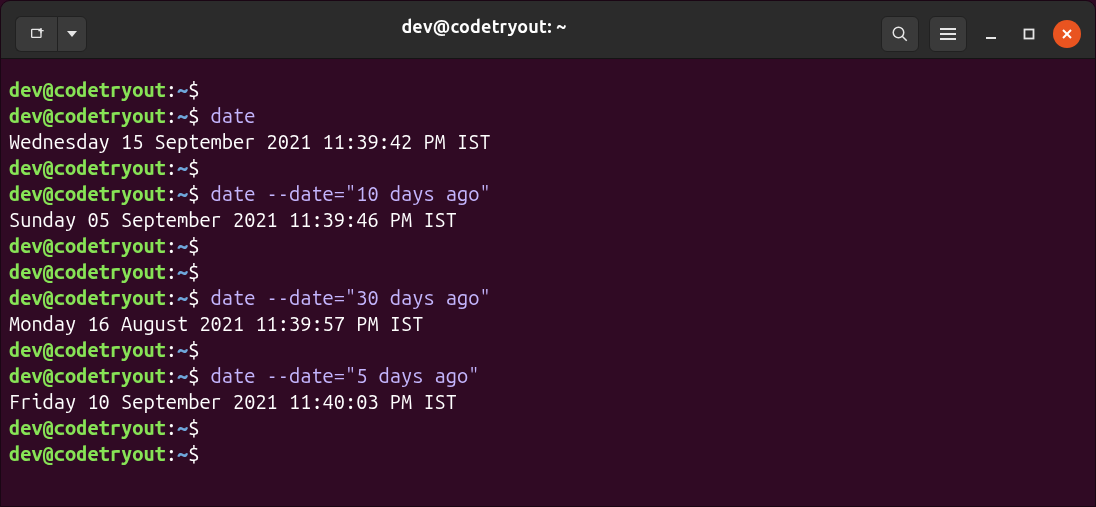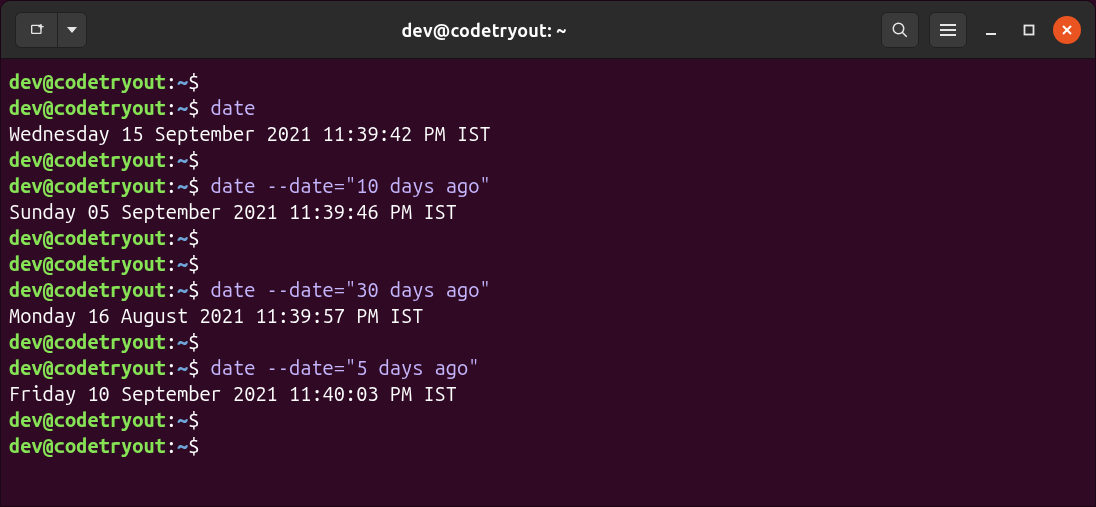--- a/index.html
+++ b/index.html
@@ -16,22 +16,22 @@
       display: flex;
       flex-direction: column;
       border-radius: 10px 10px 0 0;
       overflow: hidden;
       border: 1px solid #1a0614;
     }
     .titlebar {
       height: 58px;
       background: #2b2b2b;
       display: flex;
-      align-items: center;
-      padding: 2px 14px;
+      align-items: flex-start;
+      padding: 15px 14px;
       gap: 4px;
       border-bottom: 1px solid #141414;
     }
     .tb-left { display: flex; align-items: center; gap: 0; }
     .tb-btn {
       height: 36px;
       background: #3a3a3a;
       border: 1px solid #212121;
       display: flex;
       align-items: center;
@@ -63,20 +63,21 @@
     .winctrl svg { display: block; }
     .terminal {
       flex: 1;
       background: #300a24;
       padding: 10px 8px;
       font-size: 20px;
       line-height: 26px;
       color: #ffffff;
       white-space: pre;
       overflow: hidden;
+      margin-top: 8px;
     }
     .line { display: block; }
     .user { color: #87e356; font-weight: bold; }
     .path { color: #6fa8dc; font-weight: bold; }
     .dollar { color: #ffffff; }
     .cmd { color: #c4b5fd; }
     .out { color: #ffffff; }
     .icon-svg { width: 16px; height: 16px; }
     .icon-search { width: 18px; height: 18px; }
     .hamburger { display: flex; flex-direction: column; gap: 3px; }

